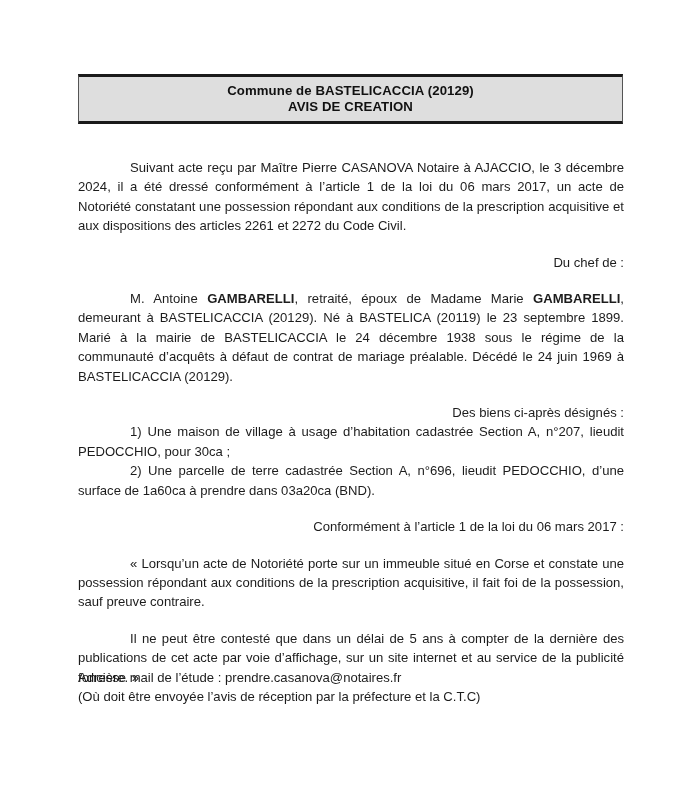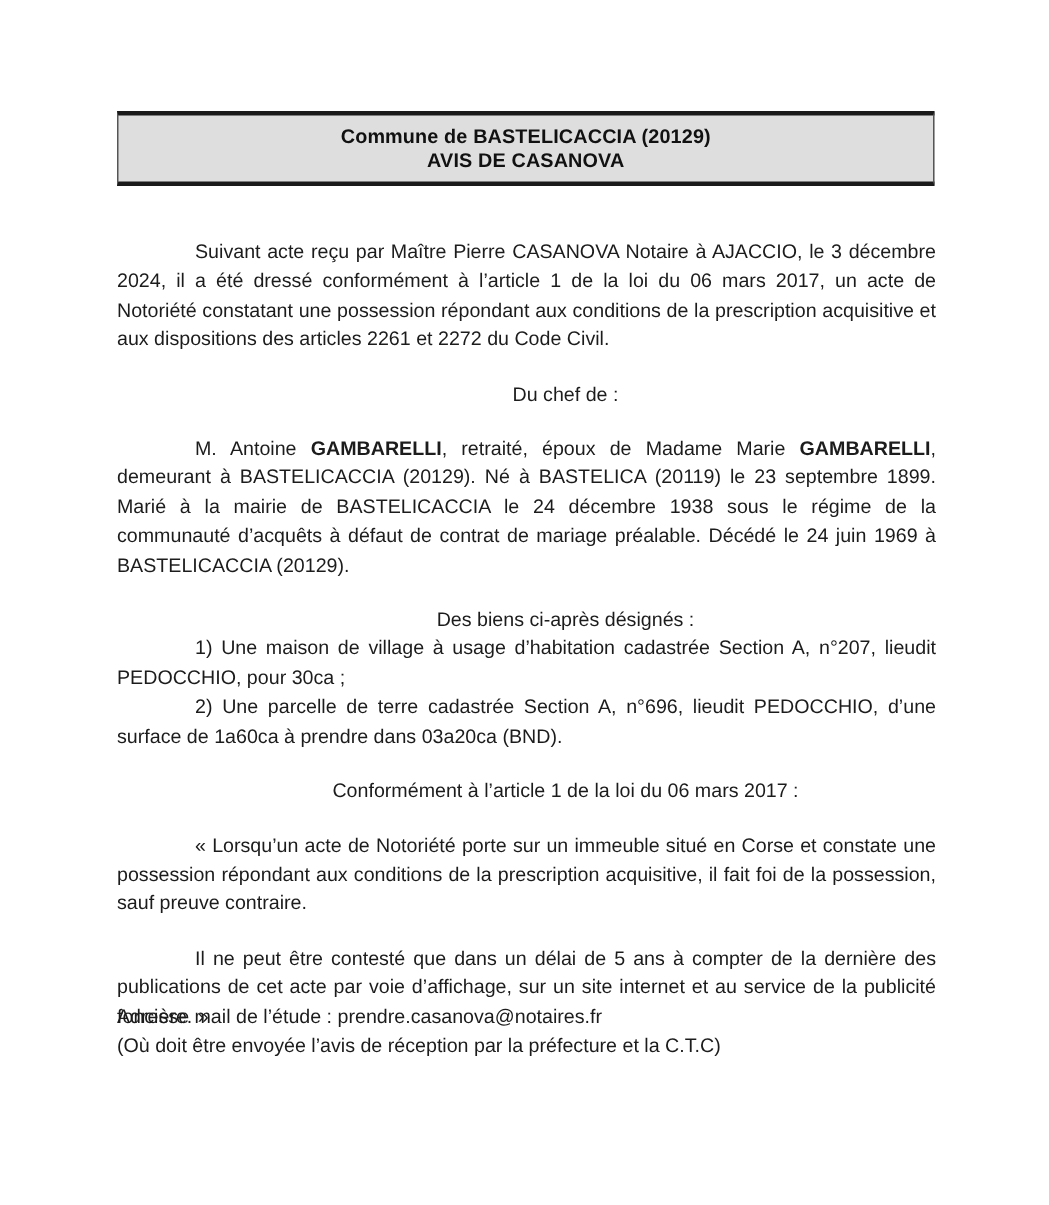--- a/index.html
+++ b/index.html
@@ -60,21 +60,21 @@
     font-size: 13.1px;
     line-height: 19.4px;
     text-align: justify;
     text-justify: inter-word;
     color: #1c1c1c;
   }
   p.para.indent {
     text-indent: 52px;
   }
   p.para.nojust {
-    text-align: center;
+    text-align: right;
   }
   .gap-md { height: 17px; }
 
   b, .bold { font-weight: bold; }
 
   
   .footer-block {
     position: absolute;
     left: 78px;
     top: 668px;
@@ -88,21 +88,21 @@
   }
   .footer-label { font-weight: normal; }
 </style>
 </head>
 <body>
 
 <div class="page">
 
   <div class="header-box">
     <div class="header-line">Commune de BASTELICACCIA (20129)</div>
-    <div class="header-line">AVIS DE CASANOVA</div>
+    <div class="header-line">AVIS DE CREATION</div>
   </div>
 
   <div class="body-text">
 
     <p class="para indent">Suivant acte reçu par Maître Pierre CASANOVA Notaire à AJACCIO, le 3 décembre 2024, il a été dressé conformément à l’article 1 de la loi du 06 mars 2017, un acte de Notoriété constatant une possession répondant aux conditions de la prescription acquisitive et aux dispositions des articles 2261 et 2272 du Code Civil.</p>
 
     <div class="gap-md"></div>
 
     <p class="para indent nojust">Du chef de :</p>
 

